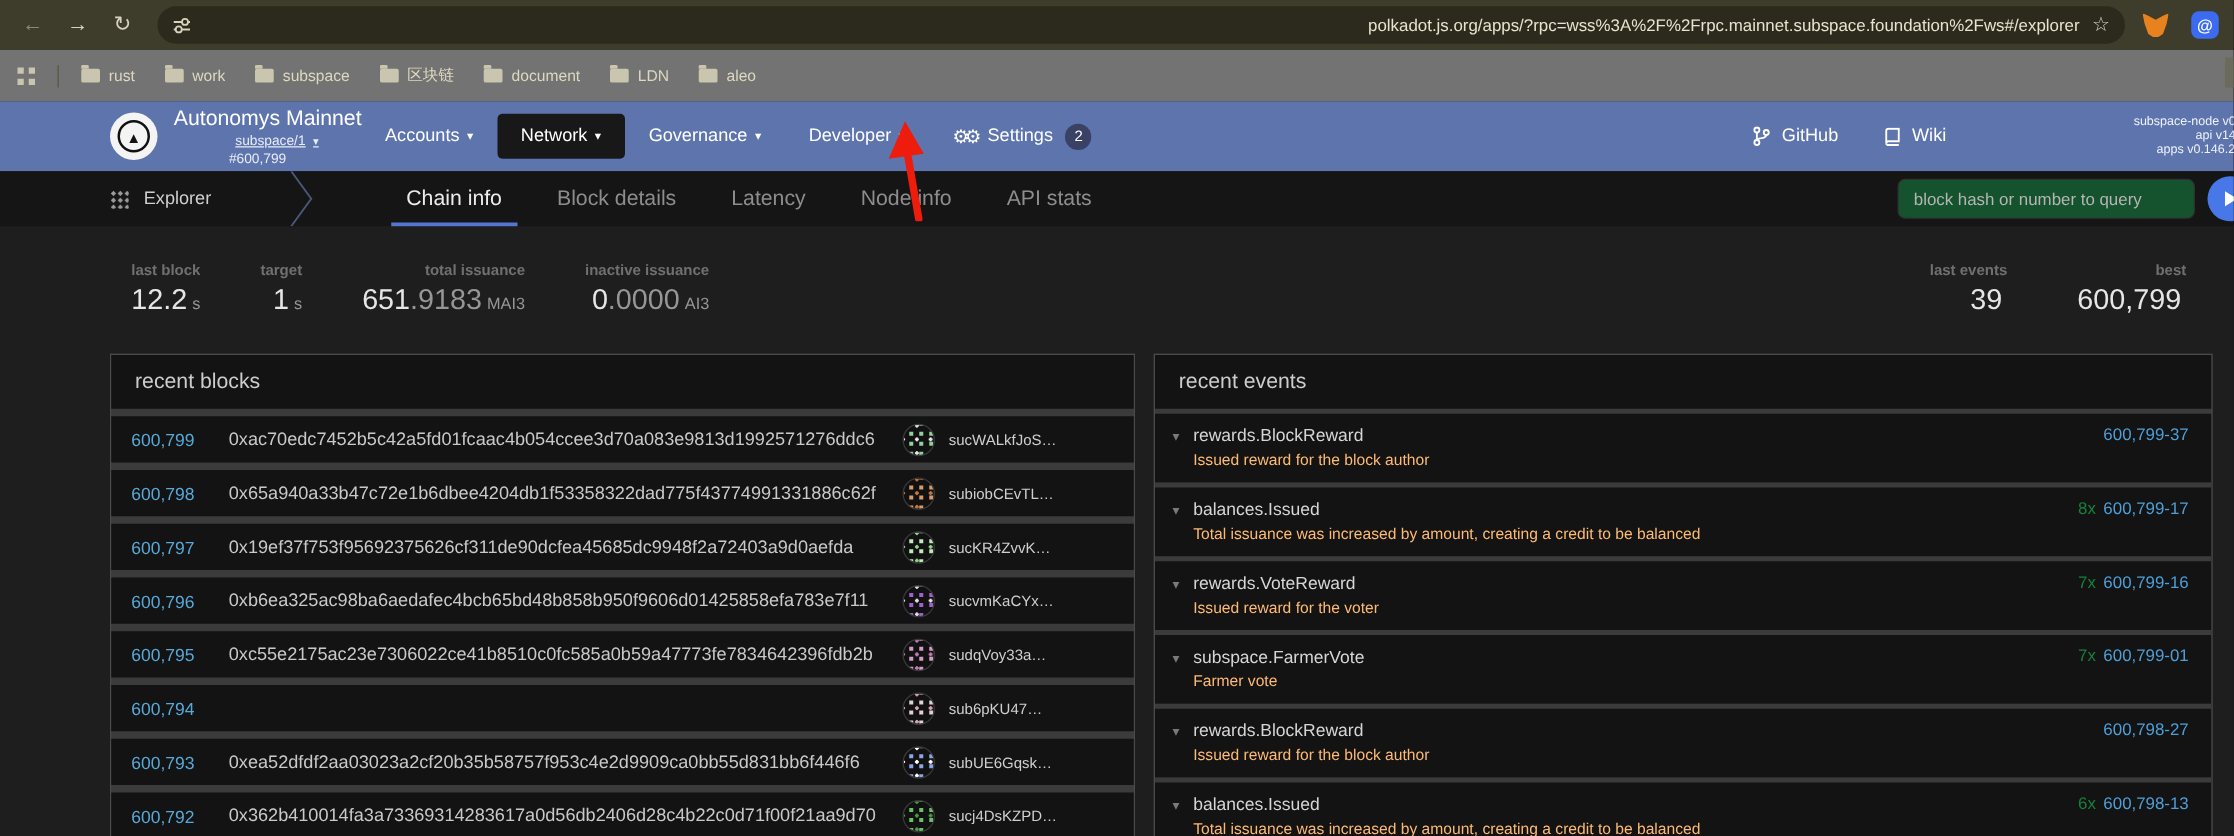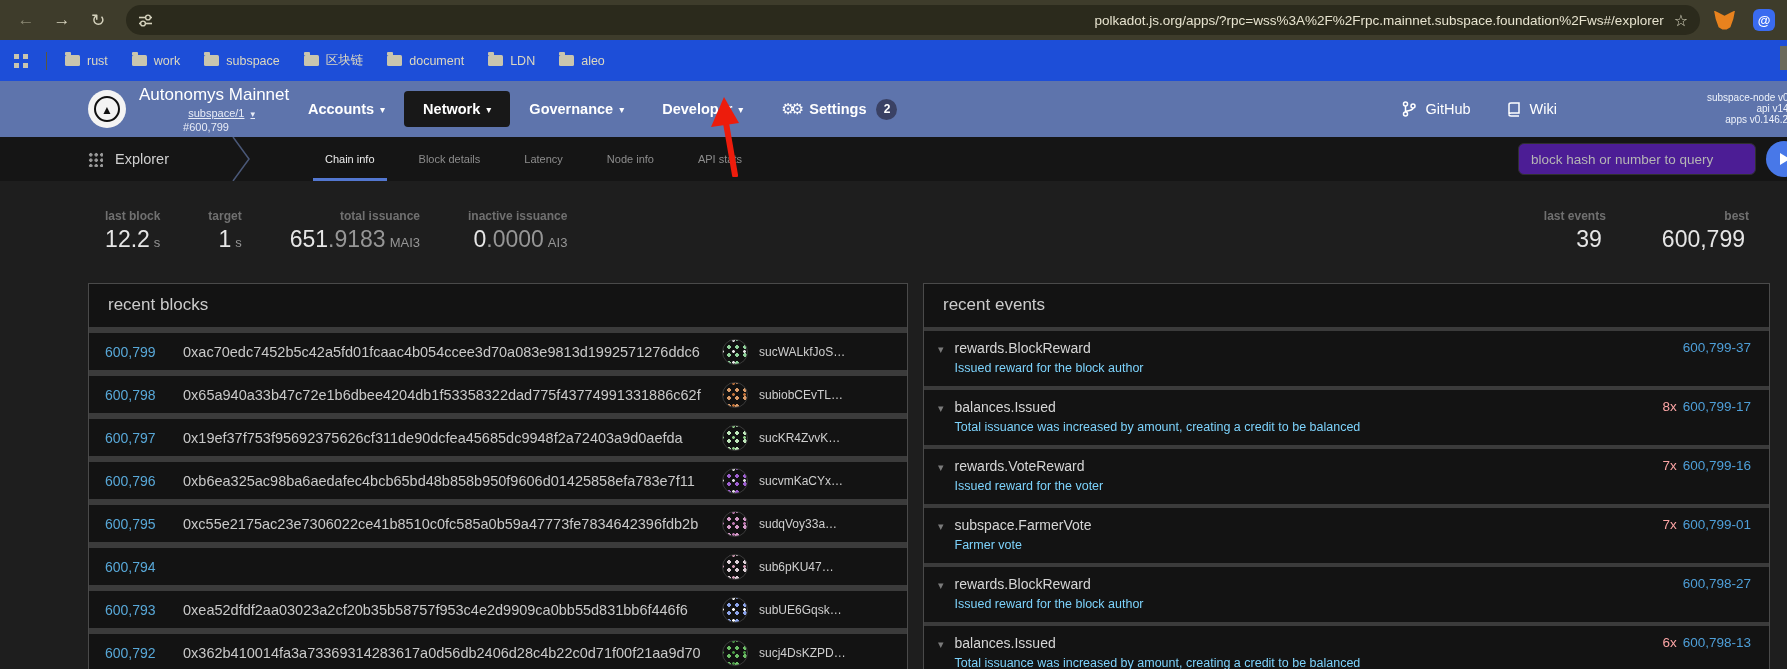--- a/index.html
+++ b/index.html
@@ -13,21 +13,21 @@
   .nav-ico.dim { color:#8b8974; }
   .url-pill { flex:1; height:30px; background:#2b2a1c; border-radius:15px; display:flex; align-items:center;
               padding:0 12px; margin:0 6px; color:#e7e3cf; font-size:13.5px; gap:10px; min-width:0; }
   .url-text { flex:1; white-space:nowrap; overflow:hidden;text-align:right; }
   .star { font-size:16px; color:#d5d2bd; }
   .ext-fox { width:21px; height:19px; background:#e8821e; flex:0 0 auto;
              clip-path:polygon(0 0,20% 10%,50% 28%,80% 10%,100% 0,92% 45%,78% 88%,60% 100%,40% 100%,22% 88%,8% 45%); }
   .ext-blue { width:22px; height:22px; border-radius:6px; background:#3a6bf0; color:#fff; font-size:13px; font-weight:bold;
               display:flex; align-items:center; justify-content:center; flex:0 0 auto; margin-left:10px; }
 
-  .bookmarks-bar { height:41px; background:#1d4ed8; display:flex; align-items:center; padding:0 14px; gap:24px;
+  .bookmarks-bar { height:41px; background:#737373; display:flex; align-items:center; padding:0 14px; gap:24px;
                    font-size:12.5px; color:#ddd8c0; }
   .grid4 { width:14px; height:14px; flex:0 0 auto;
            background-image:linear-gradient(#c9c5ae,#c9c5ae),linear-gradient(#c9c5ae,#c9c5ae),
                             linear-gradient(#c9c5ae,#c9c5ae),linear-gradient(#c9c5ae,#c9c5ae);
            background-size:5px 5px; background-repeat:no-repeat;
            background-position:0 0,9px 0,0 9px,9px 9px; }
   .bm-divider { width:1px; height:18px; background:#5a573f; margin:0 -6px; }
   .bookmark { display:flex; align-items:center; gap:7px; cursor:default; }
   .folder-icon { width:15px; height:11px; background:#c9c5ae; border-radius:1.5px; position:relative; flex:0 0 auto; }
   .folder-icon::before { content:""; position:absolute; top:-3px; left:0; width:6px; height:3px; background:#c9c5ae;
@@ -39,44 +39,44 @@
   .logo { width:38px; height:38px; border-radius:50%; background:#f4f4f4; display:flex; align-items:center;
           justify-content:center; flex:0 0 auto; }
   .logo-inner { width:26px; height:26px; border:2.5px solid #111; border-radius:50%; display:flex; align-items:center;
                 justify-content:center; color:#111; font-size:12px; line-height:1; padding-top:1px; }
   .brand-text { margin-left:13px; width:116px; }
   .brand-line1 { font-size:17px; color:#fff; white-space:nowrap; }
   .brand-line2 { font-size:11px; color:#e8ecf7; text-align:right; margin-top:2px; white-space:nowrap;text-decoration:underline; }
   .brand-line3 { font-size:11px; color:#e8ecf7; text-align:right; padding-right:26px; margin-top:2px; white-space:nowrap; }
   .caret { font-size:9px; margin-left:6px; }
   .main-nav { display:flex; align-items:center; margin-left:34px; font-size:14.5px; }
-  .nav-item { display:flex; align-items:center; padding:10px 19px; border-radius:4px; white-space:nowrap;font-weight:bold; }
+  .nav-item { display:flex; align-items:center; padding:10px 19px; border-radius:4px; white-space:nowrap; }
   .nav-item.active { background:#181818; }
   .nav-item .caret { font-size:10px; }
   .gears { font-size:15px; margin-right:9px; letter-spacing:-4px; }
   .badge { width:21px; height:21px; border-radius:50%; background:#3a4164; color:#fff; font-size:12px;
            display:flex; align-items:center; justify-content:center; margin-left:10px; }
   .header-links { margin-left:auto; margin-right:230px; display:flex; align-items:center; gap:36px; font-size:14.5px; }
   .hlink { display:flex; align-items:center; gap:9px; white-space:nowrap; }
   .versions { position:absolute; right:-10px; top:11px; text-align:right; font-size:10px; line-height:11px;
               color:#eef2fb; white-space:nowrap; }
 
   
   .tab-bar { height:44px; background:#151515; display:flex; align-items:center; padding-left:88px; position:relative; }
   .grid9 { width:15px; height:15px; flex:0 0 auto;
            background-image:radial-gradient(#9a9a9a 1.6px, transparent 1.8px); background-size:5.5px 5.5px; }
   .explorer-label { color:#cfcfcf; font-size:14.5px; margin-left:12px; }
   .chevron-divider { margin:0 52px 0 62px; }
   .tabs { display:flex; height:100%; }
-  .tab { display:flex; align-items:center; padding:0 22px; color:#8d8d8d; font-size:11px; position:relative;
+  .tab { display:flex; align-items:center; padding:0 22px; color:#8d8d8d; font-size:17px; position:relative;
          white-space:nowrap; }
   .tab.active { color:#ececec; }
   .tab.active::after { content:""; position:absolute; left:10px; right:10px; bottom:0; height:3px; background:#5377d0; }
   .search-wrap { margin-left:auto; display:flex; align-items:center; }
-  .search-input { width:238px; height:32px; background:#4c1d95; border:1px solid #303030; border-radius:6px;
+  .search-input { width:238px; height:32px; background:#14532d; border:1px solid #303030; border-radius:6px;
                   color:#c9c9c9; padding:0 12px; font-size:13.5px; font-family:inherit; outline:none; }
   .search-input::placeholder { color:#b5b5b5; }
   .go-btn { width:36px; height:36px; border-radius:50%; background:#4878e8; margin-left:10px; margin-right:-15px;
             display:flex; align-items:center; justify-content:center; flex:0 0 auto; border:none; }
 
   
   .stats-row { display:flex; align-items:flex-start; padding:28px 38px 0 105px; }
   .stats-left { display:flex; gap:48px; }
   .stats-right { margin-left:auto; display:flex; gap:56px; }
   .stat { text-align:right; }
@@ -101,23 +101,23 @@
                                 radial-gradient(var(--c2,#ddd) 1.3px, transparent 1.5px);
                background-size:8px 8px, 11px 11px; background-position:2px 3px, 5px 6px; }
   .block-author { width:132px; flex:0 0 auto; margin-left:11px; font-size:12px; color:#cfcfcf; white-space:nowrap;
                   overflow:hidden; }
 
   .event-row { background:#131313; border-top:4px solid #3b3b3b; display:flex; align-items:flex-start;
                padding:9px 18px 11px 14px; }
   .event-row:first-of-type { border-top:none; margin-top:4px; }
   .expander { color:#7a7a7a; font-size:11px; margin:3px 11px 0 0; flex:0 0 auto; }
   .event-title { font-size:14px; color:#d6d6d6; }
-  .event-desc { font-size:12.5px; color:#7dd3fc; margin-top:5px; }
+  .event-desc { font-size:12.5px; color:#fdba74; margin-top:5px; }
   .event-link-wrap { margin-left:auto; font-size:13.5px; white-space:nowrap; padding-left:12px; }
-  .event-count { color:#fca5a5; margin-right:6px;margin-top:18px; }
+  .event-count { color:#15803d; margin-right:6px;margin-top:18px; }
   .event-link { color:#4e9fd8; }
 
   
   .annotation-arrow { position:absolute; left:702px; top:97px; z-index:20; }
   .scroll-thumb { position:absolute; right:0; top:46px; width:7px; height:24px; background:#6b6a5c; z-index:15; }
 </style>
 </head>
 <body>
 
 <div class="browser-toolbar">

